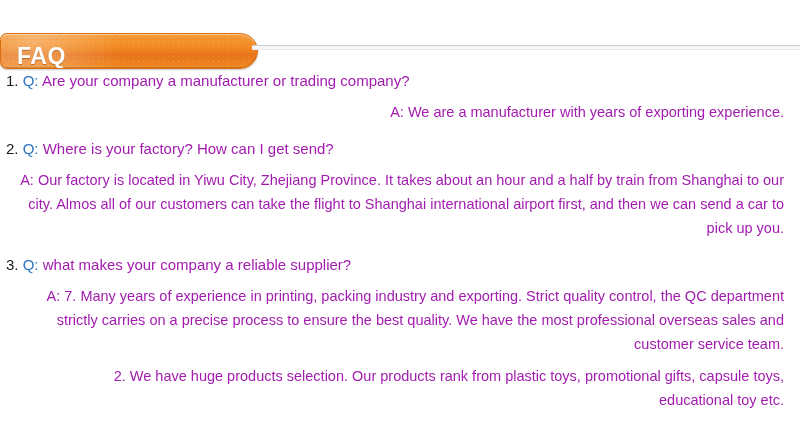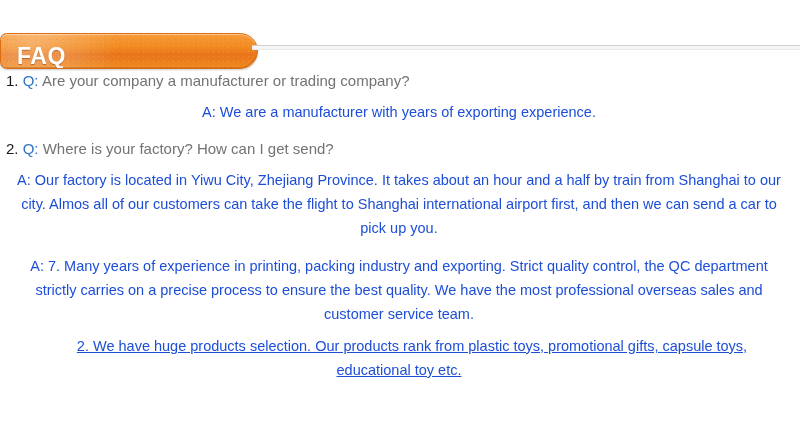--- a/index.html
+++ b/index.html
@@ -95,35 +95,34 @@
     margin: 0 0 8px 0;
     color: #1a1a1a;
   }
   .q-num {
     color: #1a1a1a;
   }
   .q-mark {
     color: #2f74c0;
   }
   .q-text {
-    color: #737373;
+    color: #a21caf;
   }
   .a-line {
     font-size: 14.5px;
     line-height: 24px;
     margin: 8px;
-    color: #1d4ed8;
-    text-align: center;
+    color: #a21caf;
+    text-align: right;
   }
   .a-line + .a-line {
     margin-top: 2px;
   }
   .indent {
     text-indent: 26px;
-    text-decoration: underline;
   }
 </style>
 </head>
 <body>
 
 <div class="page">
 
   <div class="header">
     <div class="tab">
       <span class="tab-label">FAQ</span>
@@ -145,18 +144,23 @@
     <div class="qa-block">
       <p class="q-line">
         <span class="q-num">2.</span>
         <span class="q-mark">Q:</span>
         <span class="q-text">Where is your factory? How can I get send?</span>
       </p>
       <p class="a-line">A: Our factory is located in Yiwu City, Zhejiang Province. It takes about an hour and a half by train from Shanghai to our city. Almos all of our customers can take the flight to Shanghai international airport first, and then we can send a car to pick up you.</p>
     </div>
 
     <div class="qa-block">
+      <p class="q-line">
+        <span class="q-num">3.</span>
+        <span class="q-mark">Q:</span>
+        <span class="q-text">what makes your company a reliable supplier?</span>
+      </p>
       <p class="a-line">A: 7. Many years of experience in printing, packing industry and exporting. Strict quality control, the QC department strictly carries on a precise process to ensure the best quality. We have the most professional overseas sales and customer service team.</p>
       <p class="a-line indent">2. We have huge products selection. Our products rank from plastic toys, promotional gifts, capsule toys, educational toy etc.</p>
     </div>
 
   </div>
 </div>
 
 </body></html>

